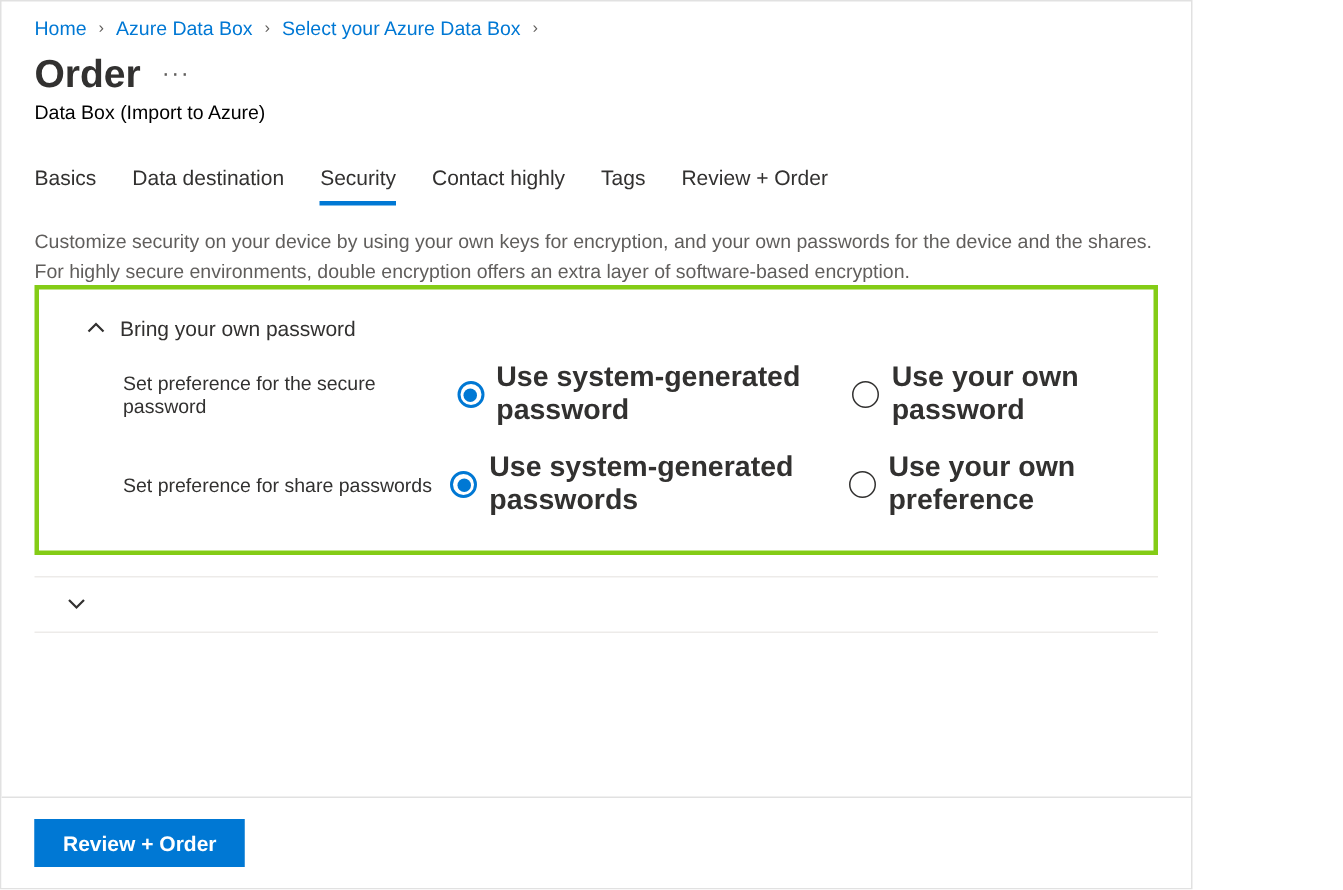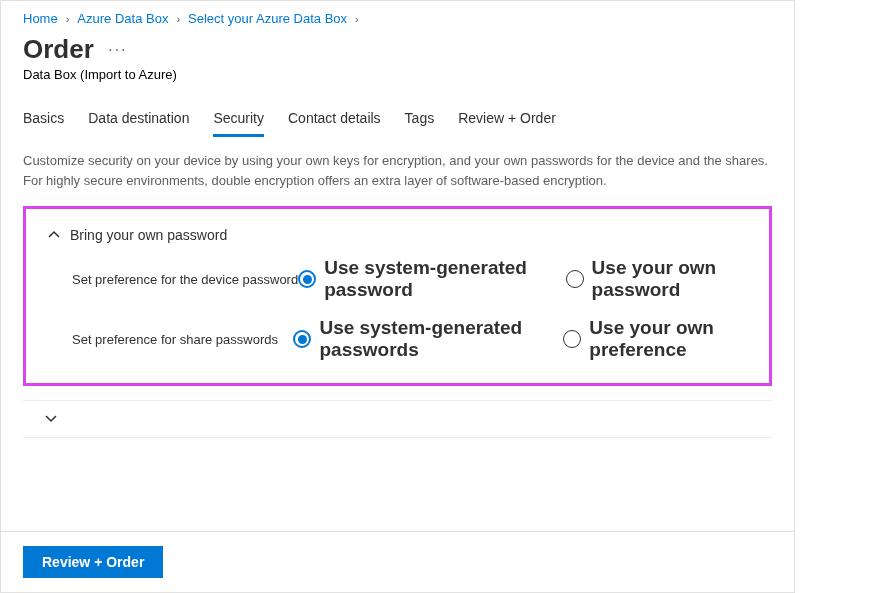--- a/index.html
+++ b/index.html
@@ -48,23 +48,22 @@
   }
   .tab.active { color: #323130; border-bottom-color: #0078d4; font-weight: 400; }
   .intro {
     margin-top: 14px;
     color: #605e5c;
     line-height: 1.5;
     font-size: 13px;
   }
   
   .highlight-box {
-    border: 3px solid #d946ef;
-    margin-top: 16px;
-    padding: 18px 22px 22px 22px;
+    border: 3px solid #84cc16;
+    padding: 18px 22px 22px 32px;
   }
   .accordion-header {
     display: flex;
     align-items: center;
     gap: 10px;
     font-size: 14px;
     cursor: pointer;
   }
   .accordion-header .chev { width: 12px; display:inline-flex; }
   .accordion-header .chev svg { width: 12px; height: 12px; }
@@ -146,40 +145,40 @@
     <div class="title-row">
       <div class="title">Order</div>
       <div class="more-dots">···</div>
     </div>
     <div class="subtitle">Data Box (Import to Azure)</div>
 
     <div class="tabs">
       <div class="tab">Basics</div>
       <div class="tab">Data destination</div>
       <div class="tab active">Security</div>
-      <div class="tab">Contact details</div>
+      <div class="tab">Contact highly</div>
       <div class="tab">Tags</div>
       <div class="tab">Review + Order</div>
     </div>
 
     <div class="intro">Customize security on your device by using your own keys for encryption, and your own passwords for the device and the shares. For highly secure environments, double encryption offers an extra layer of software-based encryption.</div>
 
     <div class="highlight-box">
       <div class="accordion-header">
         <span class="chev">
           <svg viewBox="0 0 12 12">
               <path d="M1 8 L6 3 L11 8" fill="none" stroke="#323130" stroke-width="1.5"></path>
             </svg>
         </span>
         <span>Bring your own password</span>
       </div>
       <div class="accordion-body">
 
         <div class="row">
-          <div class="row-label">Set preference for the device password</div>
+          <div class="row-label">Set preference for the secure password</div>
           <div class="radio-group">
             <label class="radio selected">
               <span class="circle">
                   <span class="dot"></span>
                 </span>
               <span>Use system-generated password</span>
             </label>
             <label class="radio">
               <span class="circle"></span>
               <span>Use your own password</span>

